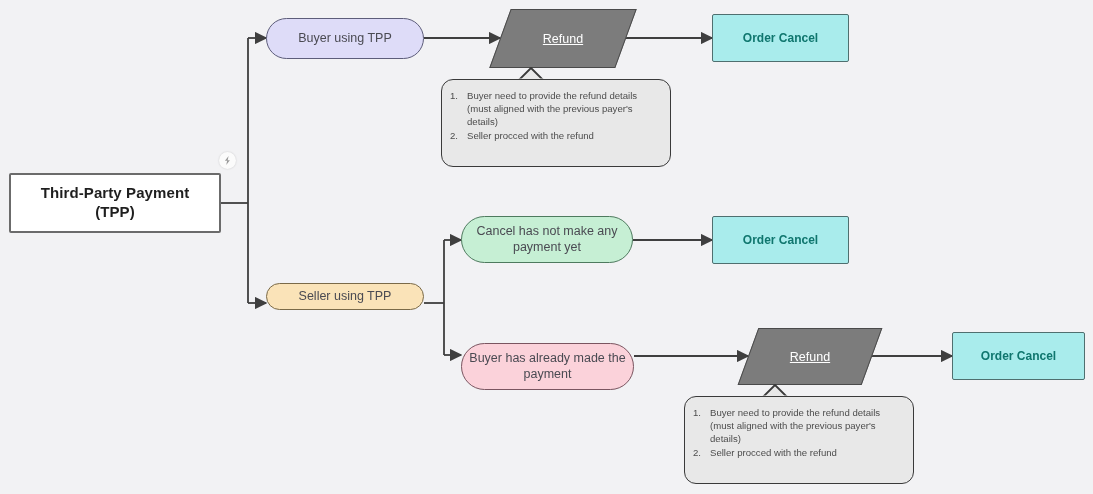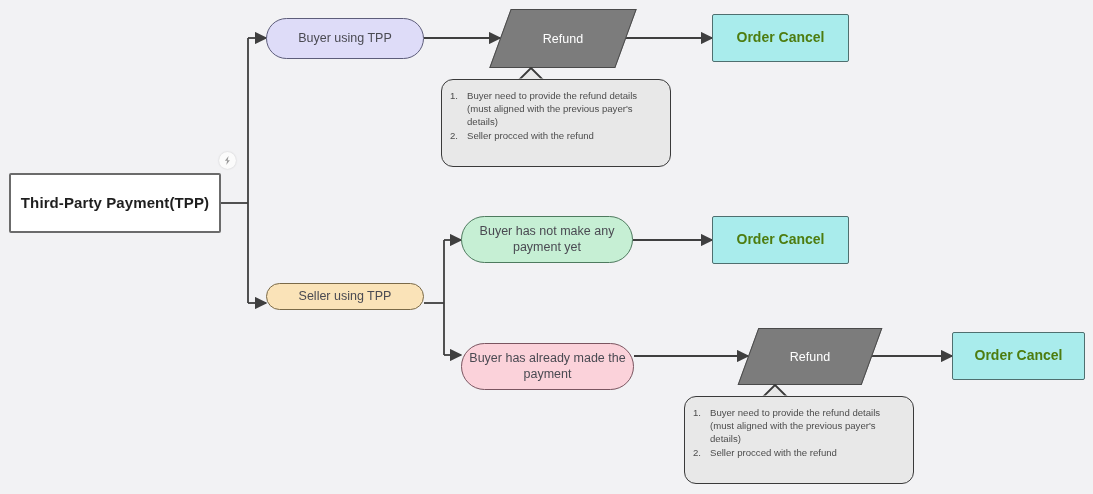--- a/index.html
+++ b/index.html
@@ -24,32 +24,32 @@
   
   .pill{border-radius:999px;border:1.6px solid #5b5b5b;font-size:12.5px;color:#4a4a52;}
   .pill.lavender{background:#dedcf8;border-color:#5d5d7a;justify-content:center;}
   .pill.orange{background:#fae3b8;border-color:#7a6a48;}
   .pill.green{background:#c6efd4;border-color:#4e7a5e;}
   .pill.pink{background:#fbd2da;border-color:#7a5560;margin-top:11px;}
 
   
   .term{
     background:#a9ecec;border:1.6px solid #4f6f6f;border-radius:2px;
-    color:#4d7c0f;font-size:14px;font-weight:700;
+    color:#0f766e;font-size:12px;font-weight:700;
   }
 
   
   .para-wrap{position:absolute;}
   .para{
     position:absolute;inset:0;background:#7c7c7c;border:1.6px solid #4a4a4a;
     transform:skewX(-20deg);
   }
   .para-label{
     position:absolute;inset:0;display:flex;align-items:center;justify-content:center;
-    color:#ffffff;font-size:12.5px;
+    color:#ffffff;font-size:12.5px;text-decoration:underline;
   }
 
   
   .note{
     position:absolute;box-sizing:border-box;
     background:#e8e8e8;border:1.8px solid #3a3a3a;border-radius:12px;
     color:#4d4d4d;font-size:9.6px;line-height:1.38;
     padding:9px 11px 8px 8px;
   }
   .note ol{margin:0;padding:0;list-style:none;}
@@ -97,21 +97,21 @@
       <path d="M444,355 L461,355" marker-end="url(#arrow)"></path>
 
       <path d="M633,240 L712,240" marker-end="url(#arrow)"></path>
 
       <path d="M634,356 L748,356" marker-end="url(#arrow)"></path>
 
       <path d="M872,356 L952,356" marker-end="url(#arrow)"></path>
     </g>
   </svg>
 
-  <div class="node root-box" style="left:9px;top:173px;width:212px;height:60px;flex-direction:row;">
+  <div class="node root-box" style="left:9px;top:173px;width:212px;height:60px;flex-direction:column;">
     <span>Third-Party Payment</span>
     <span>(TPP)</span>
   </div>
 
   <div class="badge" style="left:219px;top:152px;">
     <svg width="11" height="11" viewBox="0 0 12 12" aria-hidden="true">
       <path d="M7.2 1 L3.2 6.2 L5.6 6.2 L4.6 11 L8.6 5.6 L6.2 5.6 Z" fill="#9a9a9a"></path>
     </svg>
   </div>
 
@@ -145,21 +145,21 @@
         <span class="txt">Seller procced with the refund</span>
       </li>
     </ol>
   </div>
 
   <div class="node pill orange" style="left:266px;top:283px;width:158px;height:27px;">
     <span>Seller using TPP</span>
   </div>
 
   <div class="node pill green" style="left:461px;top:216px;width:172px;height:47px;">
-    <span>Buyer has not make any payment yet</span>
+    <span>Cancel has not make any payment yet</span>
   </div>
 
   <div class="node term" style="left:712px;top:216px;width:137px;height:48px;">
     <span>Order Cancel</span>
   </div>
 
   <div class="node pill pink" style="left:461px;top:332px;width:173px;height:47px;">
     <span>Buyer has already made the payment</span>
   </div>
 

